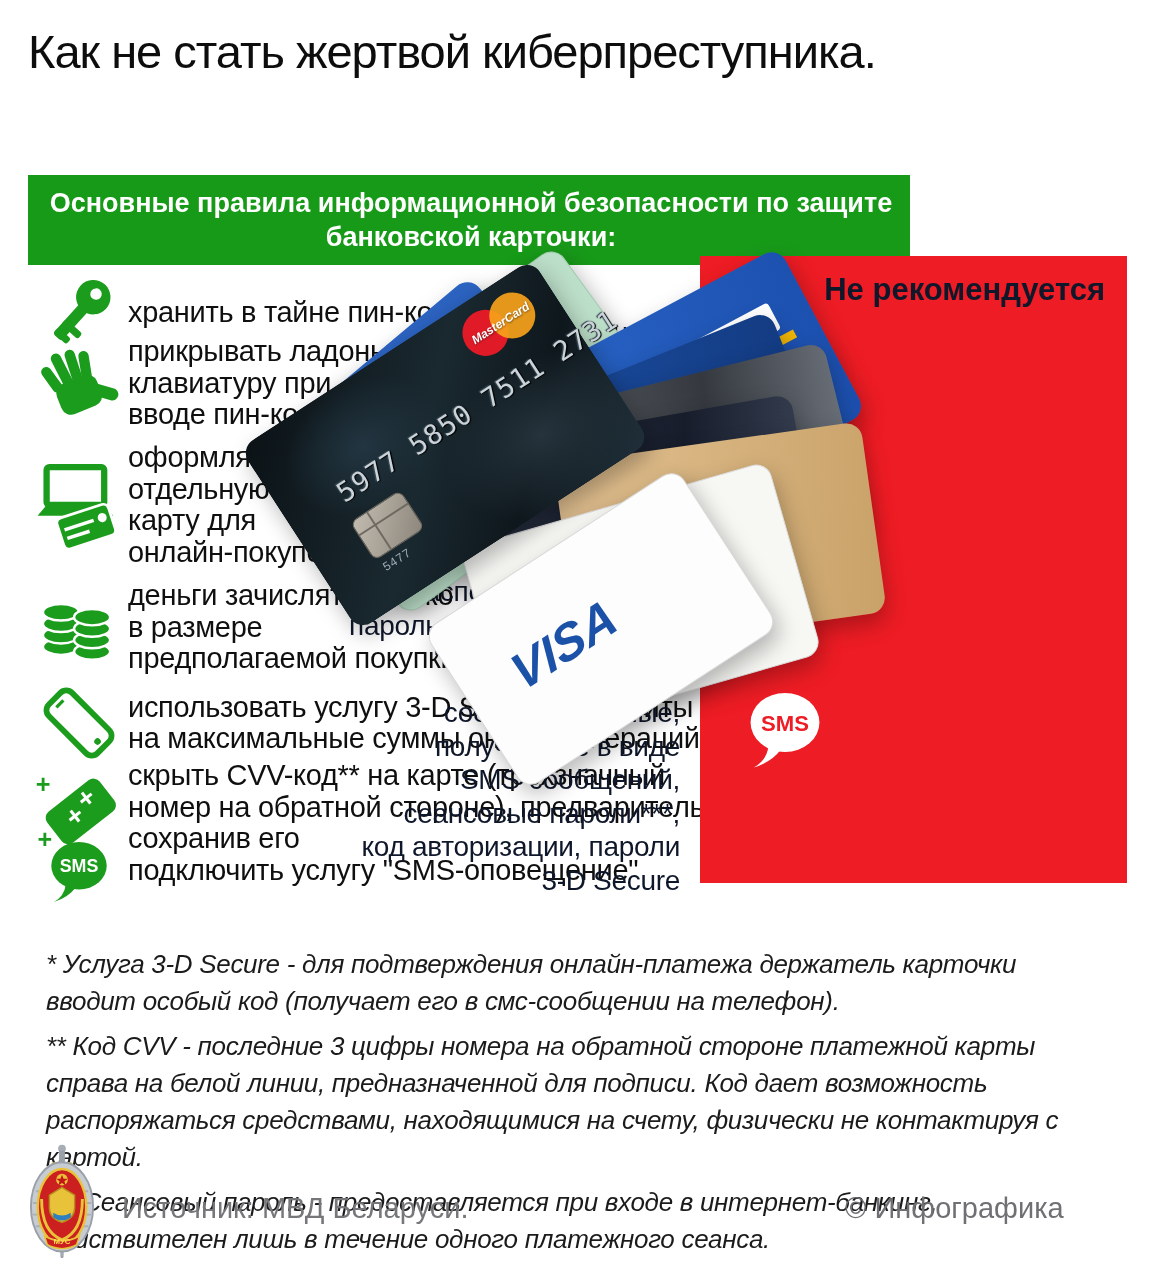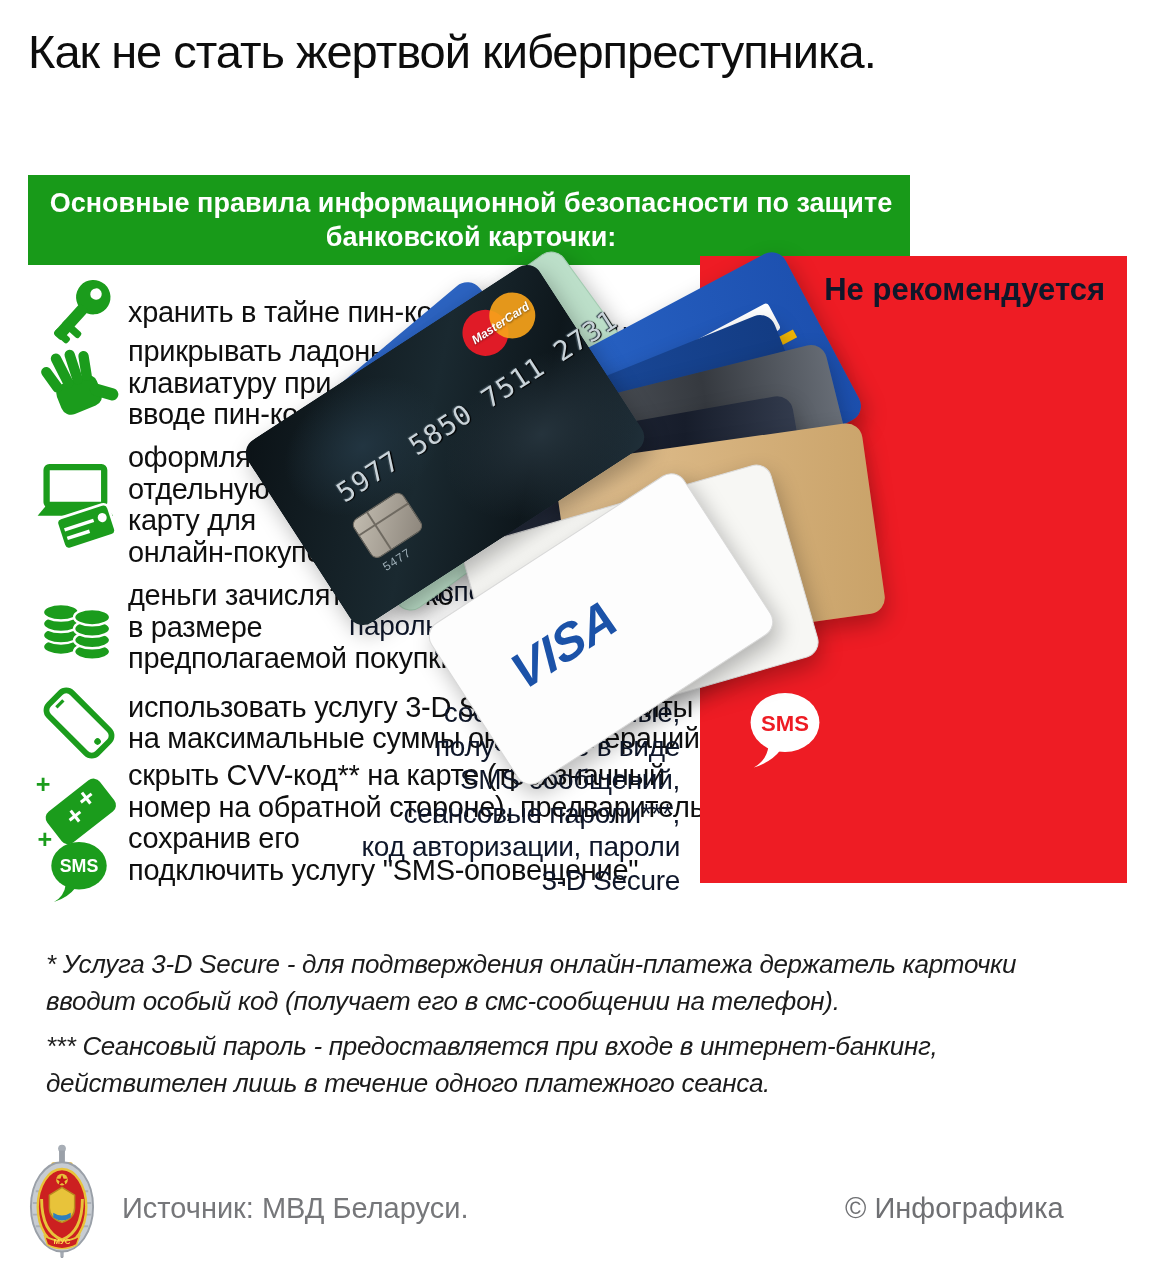--- a/index.html
+++ b/index.html
@@ -287,20 +287,21 @@
       <div class="mc" style="right:20px; top:14px; width:82px; height:46px;">
         <div class="c1" style="width:46px; height:46px;"></div>
         <div class="c2" style="width:46px; height:46px; left:32px;"></div>
         <div class="mctxt" style="top:16px; font-size:12px;">MasterCard</div>
       </div>
     </div>
   </div>
 
   <div class="abs notes">
     <p>* Услуга 3-D Secure - для подтверждения онлайн-платежа держатель карточки вводит особый код (получает его в смс-сообщении на телефон).</p>
+    <p>** Код CVV - последние 3 цифры номера на обратной стороне платежной карты справа на белой линии, предназначенной для подписи. Код дает возможность распоряжаться средствами, находящимися на счету, физически не контактируя с картой.</p>
     <p>*** Сеансовый пароль - предоставляется при входе в интернет-банкинг, действителен лишь в течение одного платежного сеанса.</p>
   </div>
 
   <div class="abs source">Источник: МВД Беларуси.</div>
 
   <div class="abs" style="left:28px; top:1140px;">
     <svg width="68" height="124" viewBox="0 0 70 122">
       <circle cx="35" cy="6" r="4" fill="#a8aeb6"></circle>
       <rect x="32" y="8" width="6" height="13" fill="#9aa0a8"></rect>
       <rect x="24" y="20" width="22" height="5" rx="2" fill="#d9b23a"></rect>

